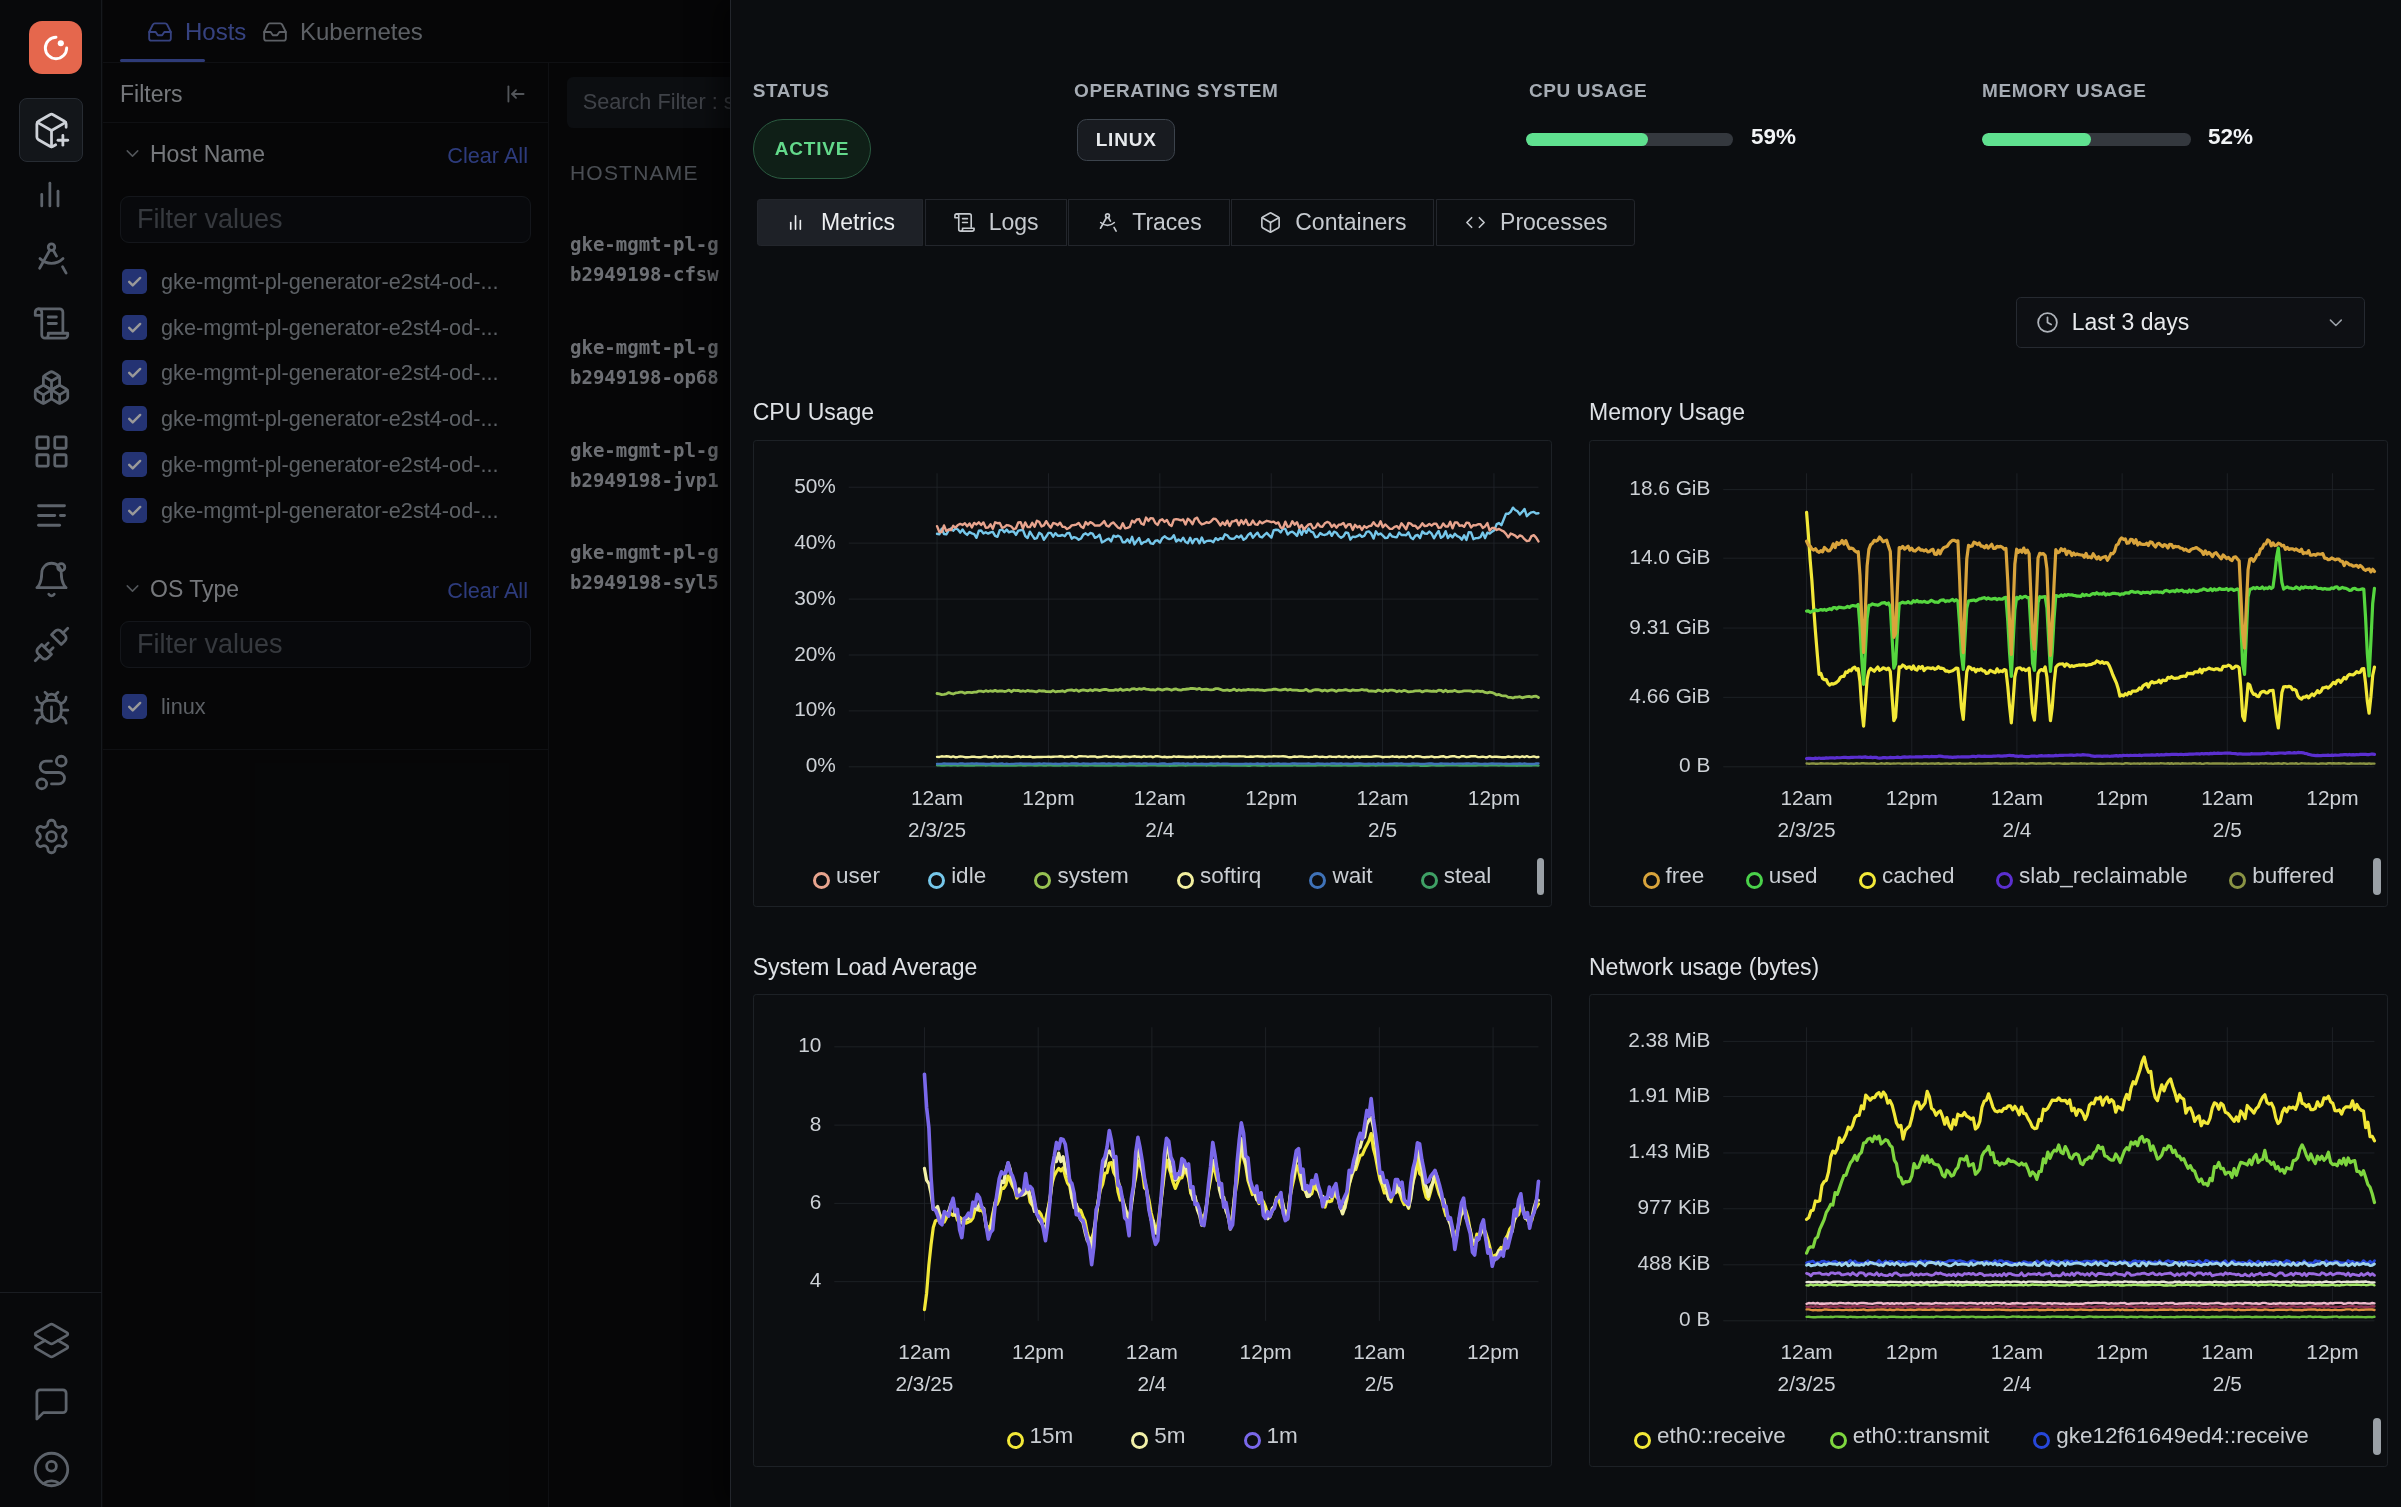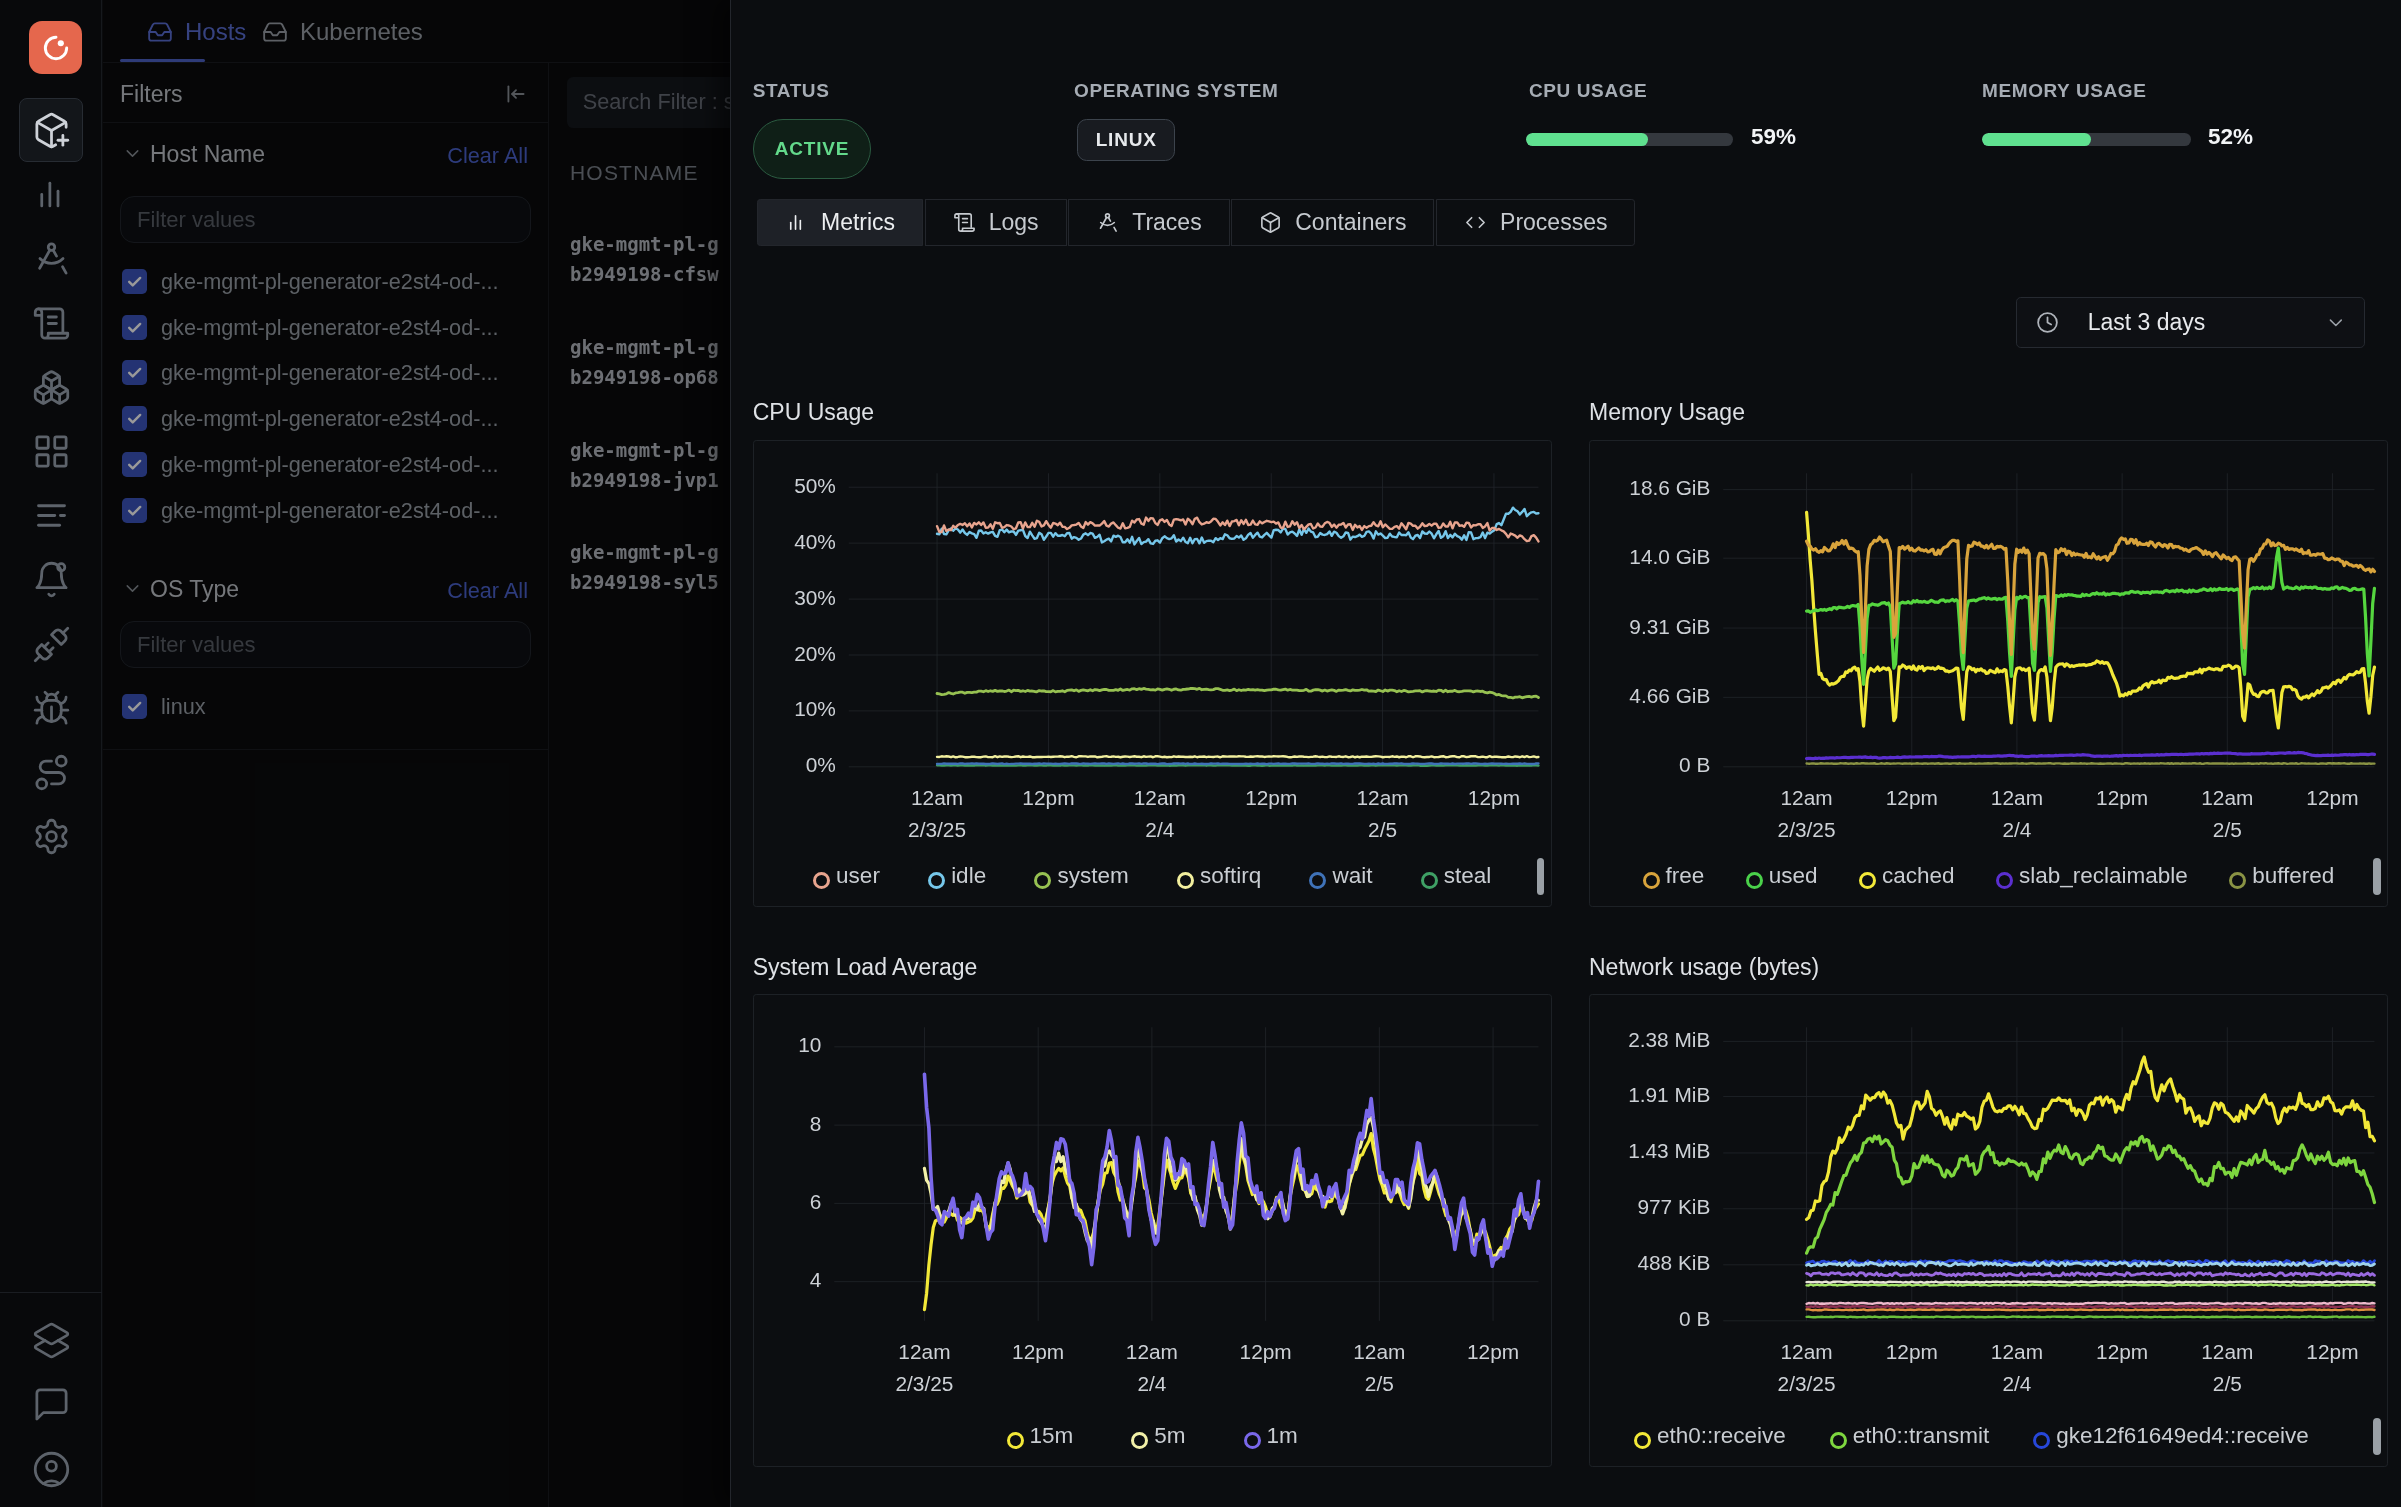--- a/index.html
+++ b/index.html
@@ -39,22 +39,22 @@
   .filters { position:absolute; left:0; top:63px; width:445px; bottom:0; }
   .vdiv { position:absolute; left:445px; top:63px; bottom:0; width:0.8px; background:#191c21; }
   .filters-header { position:absolute; left:0; top:0; width:445px; height:60px; border-bottom:0.8px solid #191c21; }
   .filters-title { position:absolute; left:17px; top:17.7px; font-size:23px; color:#c3c7cd; }
   .collapse-btn { position:absolute; right:19px; top:17.7px; width:26px; height:26px; color:#8a8f96; cursor:pointer; }
   .fsec-head { position:absolute; left:0; width:445px; height:35px; }
   .fsec-chev { position:absolute; left:18.5px; top:6.4px; width:21px; height:21px; color:#8a8f96; cursor:pointer; }
   .fsec-title { position:absolute; left:47px; top:4px; font-size:23px; color:#c3c7cd; }
   .fsec-clear { position:absolute; right:20px; top:5.6px; font-size:21.7px; color:#4c63cf; cursor:pointer; }
   .finput { position:absolute; left:17px; width:411px; height:47px; background:#0e1014;
-            border:0.8px solid #22262d; border-radius:14px; display:flex; align-items:center;
-            padding-left:16px; font-size:22px; color:#5a5f68; }
+            border:0.8px solid #22262d; border-radius:9px; display:flex; align-items:center;
+            padding-left:16px; font-size:27px; color:#5a5f68; }
   .fopt { position:absolute; left:0; width:445px; height:46px; }
   .cb { position:absolute; left:18.5px; top:10.4px; width:25px; height:25px; background:#3d56c0;
         border-radius:4.8px; display:flex; align-items:center; justify-content:center; cursor:pointer; }
   .cb svg { width:17px; height:17px; stroke:#fff; fill:none; stroke-width:3.4; stroke-linecap:round; stroke-linejoin:round; }
   .fopt-label { position:absolute; left:58px; top:10.4px; font-size:21.7px; color:#9aa0a8;
                 white-space:nowrap; overflow:hidden; max-width:369px; }
   .os-divider { position:absolute; left:0; top:686px; width:445px; height:0.8px; background:#191c21; }
 
   .hostlist { position:absolute; left:446px; top:63px; right:0; bottom:0; overflow:hidden; }
   .searchbox { position:absolute; left:17.7px; top:13.6px; width:265px; height:51px; background:#15181d;
@@ -93,21 +93,21 @@
   .dtab { height:47px; display:inline-flex; align-items:center; gap:13px; padding:16px 27px;
           border:0.8px solid #23262c; background:#0c0e11; color:#c6cacf; font-size:23px; cursor:pointer; }
   .dtab .icon { width:23px; height:23px; }
   .dtab.active { background:#1e2127; color:#eceef0; }
   .d-tabs .dtab:first-child { border-radius:3.2px 0 0 3.2px; }
   .d-tabs .dtab:last-child { border-radius:0 3.2px 3.2px 0; }
 
   .timesel { position:absolute; left:1285px; top:297px; width:349px; height:51px; border:0.8px solid #262a31;
              background:#0e1014; border-radius:4.8px; display:flex; align-items:center; padding:0 17.7px; cursor:pointer; }
   .timesel .clk { width:25px; height:25px; color:#aeb3ba; }
-  .timesel .lbl { flex:1; margin-left:28px; font-size:23px; color:#e8eaed; }
+  .timesel .lbl { flex:1; margin-left:12px; font-size:23px; color:#e8eaed; }
   .timesel .chv { width:21.7px; height:21.7px; color:#9aa0a7; }
 
   .chart-title { position:absolute; font-size:23px; color:#dfe2e6; }
   .card { position:absolute; width:799px; background:#0c0e11; border:0.8px solid #1d2126; border-radius:3.2px; }
   .card svg.plot { position:absolute; left:0; top:4.8px; width:799px; height:401px; }
   .legend { position:absolute; left:0; right:0; bottom:3.2px; height:53px; display:flex; align-items:center; }
   .legend.evenly { justify-content:space-evenly; padding:0 11.2px; }
   .legend.center { justify-content:center; gap:58px; }
   .legend.left { justify-content:flex-start; padding-left:44px; gap:44px; }
   .lg-item { display:inline-flex; align-items:flex-end; gap:6px; cursor:pointer; }

